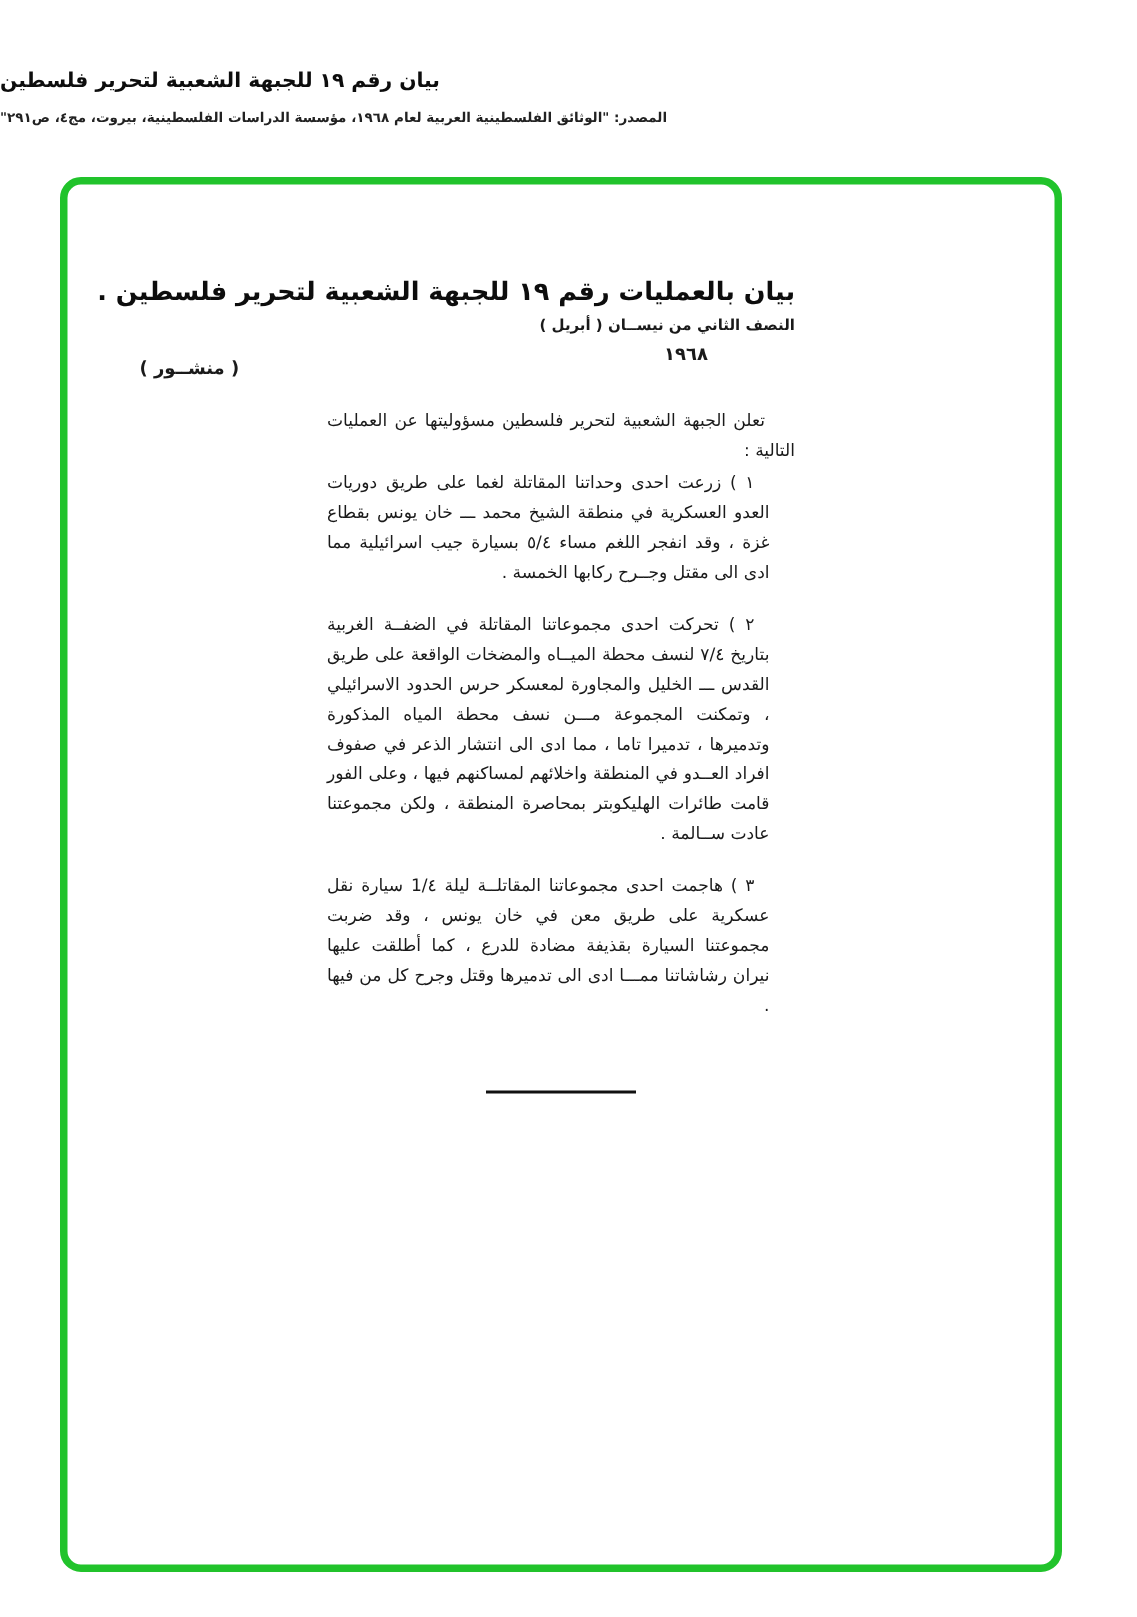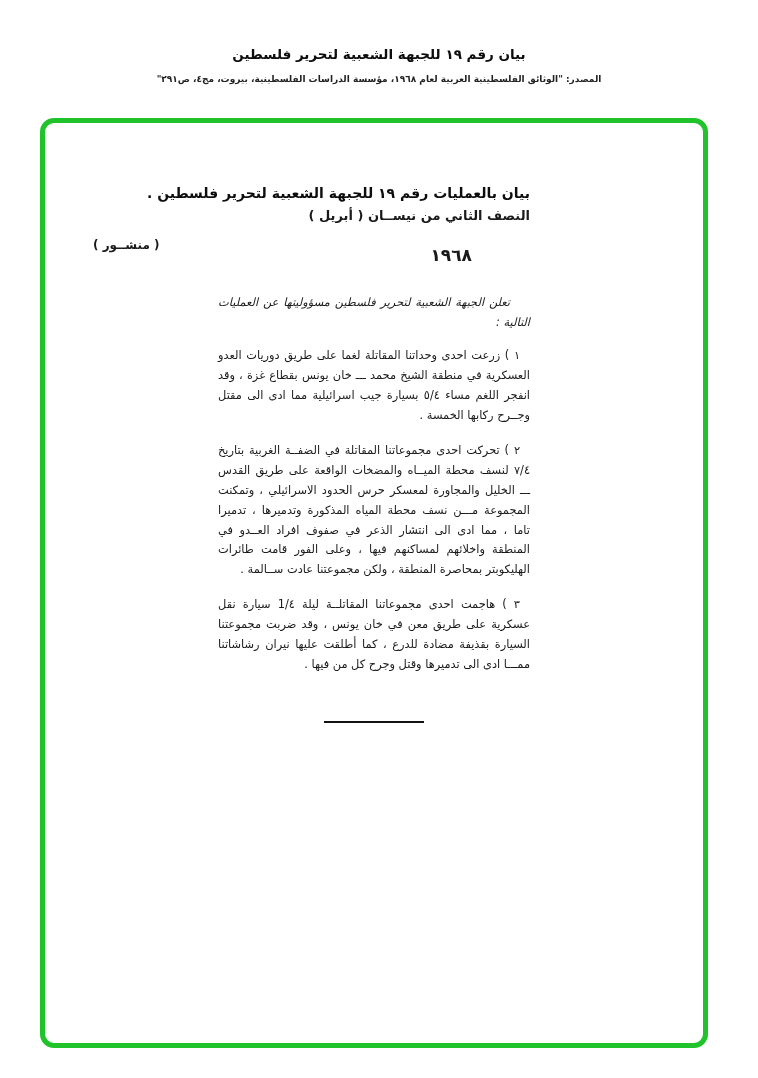--- a/index.html
+++ b/index.html
@@ -6,21 +6,21 @@
   .page {
     position: relative;
     width: 758px;
     height: 1078px;
     background: #ffffff;
     font-family: "DejaVu Sans", sans-serif;
     direction: rtl;
     overflow: hidden;
     color: #1a1a1a;
   }
-  .header { position: absolute; top: 46px; left: 0; right: 0; text-align: center; }
+  .header { position: absolute; top: 46px; left: 0; right: 0; text-align: left; }
   .header-title { font-size: 13.5px; font-weight: bold; color: #0d0d0d; letter-spacing: 0; }
   .header-source { font-size: 9px; font-weight: bold; color: #222; margin-top: 12px; }
   .frame {
     position: absolute;
     left: 40px;
     top: 118px;
     width: 668px;
     height: 930px;
     border: 5px solid #21c32b;
     border-radius: 14px;
@@ -34,47 +34,46 @@
     font-size: 12px;
     font-weight: bold;
     white-space: nowrap;
   }
   .doc {
     position: relative;
     width: 312px;
     margin: 62px auto 0 auto;
   }
   .doc-title {
-    font-size: 14px;
+    font-size: 17px;
     font-weight: bold;
     white-space: nowrap;
     color: #0d0d0d;
   }
   .doc-date {
-    font-size: 13px;
+    font-size: 10px;
     font-weight: bold;
     margin-top: 7px;
   }
   .doc-year {
-    font-size: 17px;
+    font-size: 12px;
     font-weight: bold;
-    margin-top: 22px;
+    margin-top: 6px;
     padding-right: 58px;
   }
   .body-text { margin-top: 28px; font-size: 11.4px; line-height: 1.75; }
   .intro {
     text-indent: 20px;
     text-align: justify;
-    margin: 0 0 13px 0;
-    font-style: italic;
+    margin: 0 0 1px 0;
   }
   .para {
     text-indent: 10px;
     text-align: justify;
-    margin: 0 0 15px 0;
+    margin: 0 17px 15px 0;
   }
   .divider {
     width: 100px;
     height: 2px;
     background: #111;
     margin: 46px auto 0 auto;
   }
 </style>
 </head>
 <body>

